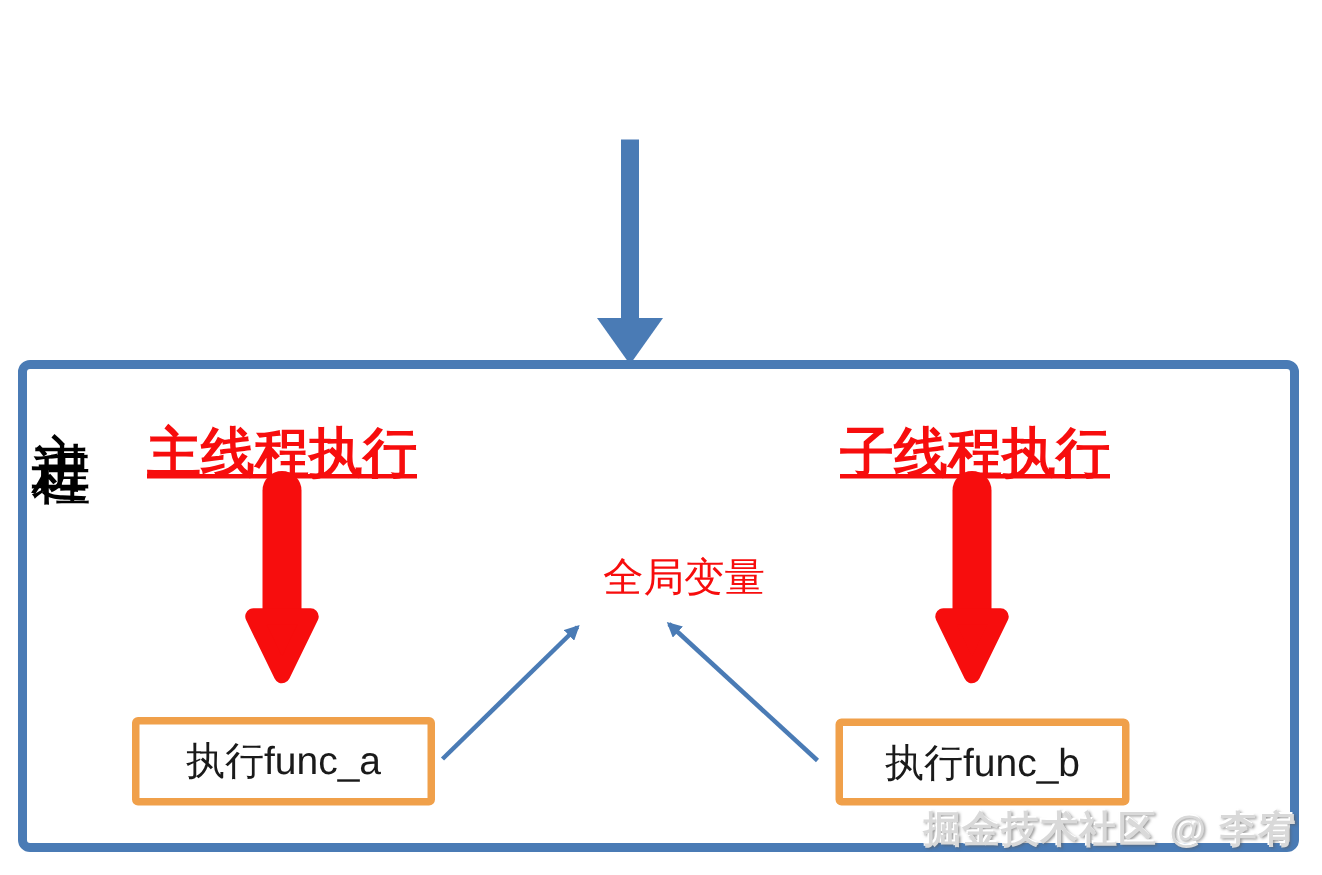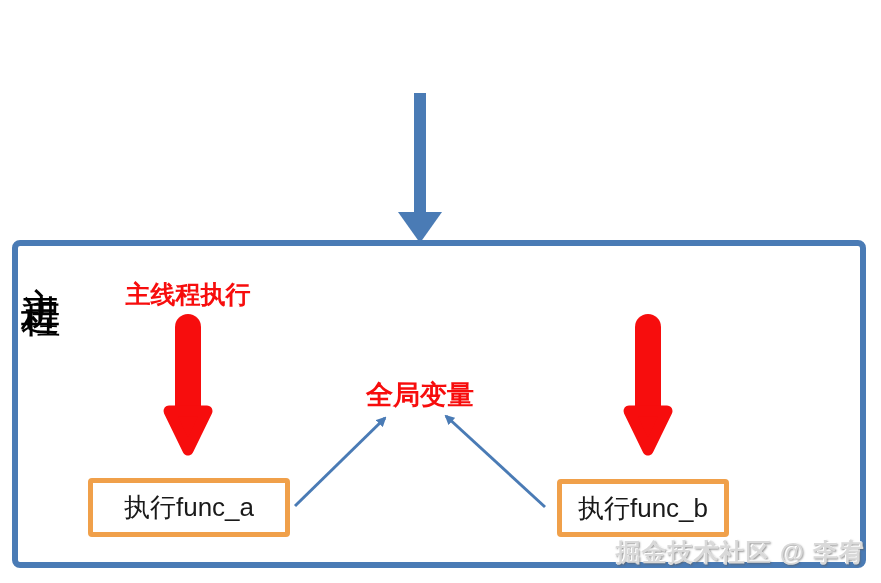--- a/index.html
+++ b/index.html
@@ -33,36 +33,36 @@
     background:#fff;
   }
   .vertical-label{
     position:absolute;left:20px;top:254px;
     writing-mode:vertical-rl;text-orientation:upright;
     font-family:"Liberation Serif","DejaVu Serif",serif;
     font-size:40px;color:#000;letter-spacing:9px;line-height:1;
   }
   .thread-label{
     position:absolute;top:278px;width:200px;text-align:center;
-    font-size:25px;font-weight:bold;color:var(--red);
+    font-size:36px;font-weight:bold;color:var(--red);text-decoration:underline;
   }
   .thread-label.left{left:88px;}
   .thread-label.right{left:550px;}
   .global-var{
-    position:absolute;left:330px;top:377px;width:180px;text-align:center;
-    font-size:27px;font-weight:bold;color:var(--red);
+    position:absolute;left:330px;top:367px;width:180px;text-align:right;
+    font-size:27px;font-weight:normal;color:var(--red);
   }
   .func-box{
     position:absolute;height:59px;
     border:5px solid var(--orange);border-radius:4px;
     display:flex;align-items:center;justify-content:center;
     font-size:26px;color:var(--text);background:#fff;
   }
   .func-box.a{left:88px;top:478px;width:202px;}
-  .func-box.b{left:557px;top:479px;width:172px;height:58px;}
+  .func-box.b{left:557px;top:479px;width:196px;height:58px;}
   .svg-abs{position:absolute;pointer-events:none;}
   .blue-stroke{stroke:var(--blue);}
   .blue-fill{fill:var(--blue);}
   .red-stroke{stroke:var(--red);}
   .red-fill{fill:var(--red);}
   .watermark{
     position:absolute;right:16px;bottom:14px;
     font-size:25px;font-weight:bold;color:var(--watermark_gray);
     text-shadow:-1px -1px 0 #ffffff, 1px 1px 2px rgba(90,90,90,.65);
     letter-spacing:1px;white-space:nowrap;margin-top:34px;
@@ -77,20 +77,21 @@
   <svg class="svg-abs" style="left:395px;top:90px;" width="50" height="153" viewBox="0 0 50 153">
     <line x1="25" y1="3" x2="25" y2="124" stroke-width="12" class="blue-stroke"></line>
     <polygon points="3,122 47,122 25,153" class="blue-fill"></polygon>
   </svg>
 
   <div class="main-box"></div>
 
   <div class="vertical-label">主进程</div>
 
   <div class="thread-label left">主线程执行</div>
+  <div class="thread-label right">子线程执行</div>
 
   <svg class="svg-abs" style="left:158px;top:312px;" width="60" height="152" viewBox="0 0 60 152">
     <line x1="30" y1="15" x2="30" y2="103" stroke-width="26" stroke-linecap="round" class="red-stroke"></line>
     <path d="M11 99 L49 99 L30 138 Z" stroke-width="11" stroke-linejoin="round" stroke-linecap="round" class="red-fill red-stroke"></path>
   </svg>
 
   <svg class="svg-abs" style="left:618px;top:312px;" width="60" height="152" viewBox="0 0 60 152">
     <line x1="30" y1="15" x2="30" y2="103" stroke-width="26" stroke-linecap="round" class="red-stroke"></line>
     <path d="M11 99 L49 99 L30 138 Z" stroke-width="11" stroke-linejoin="round" stroke-linecap="round" class="red-fill red-stroke"></path>
   </svg>

